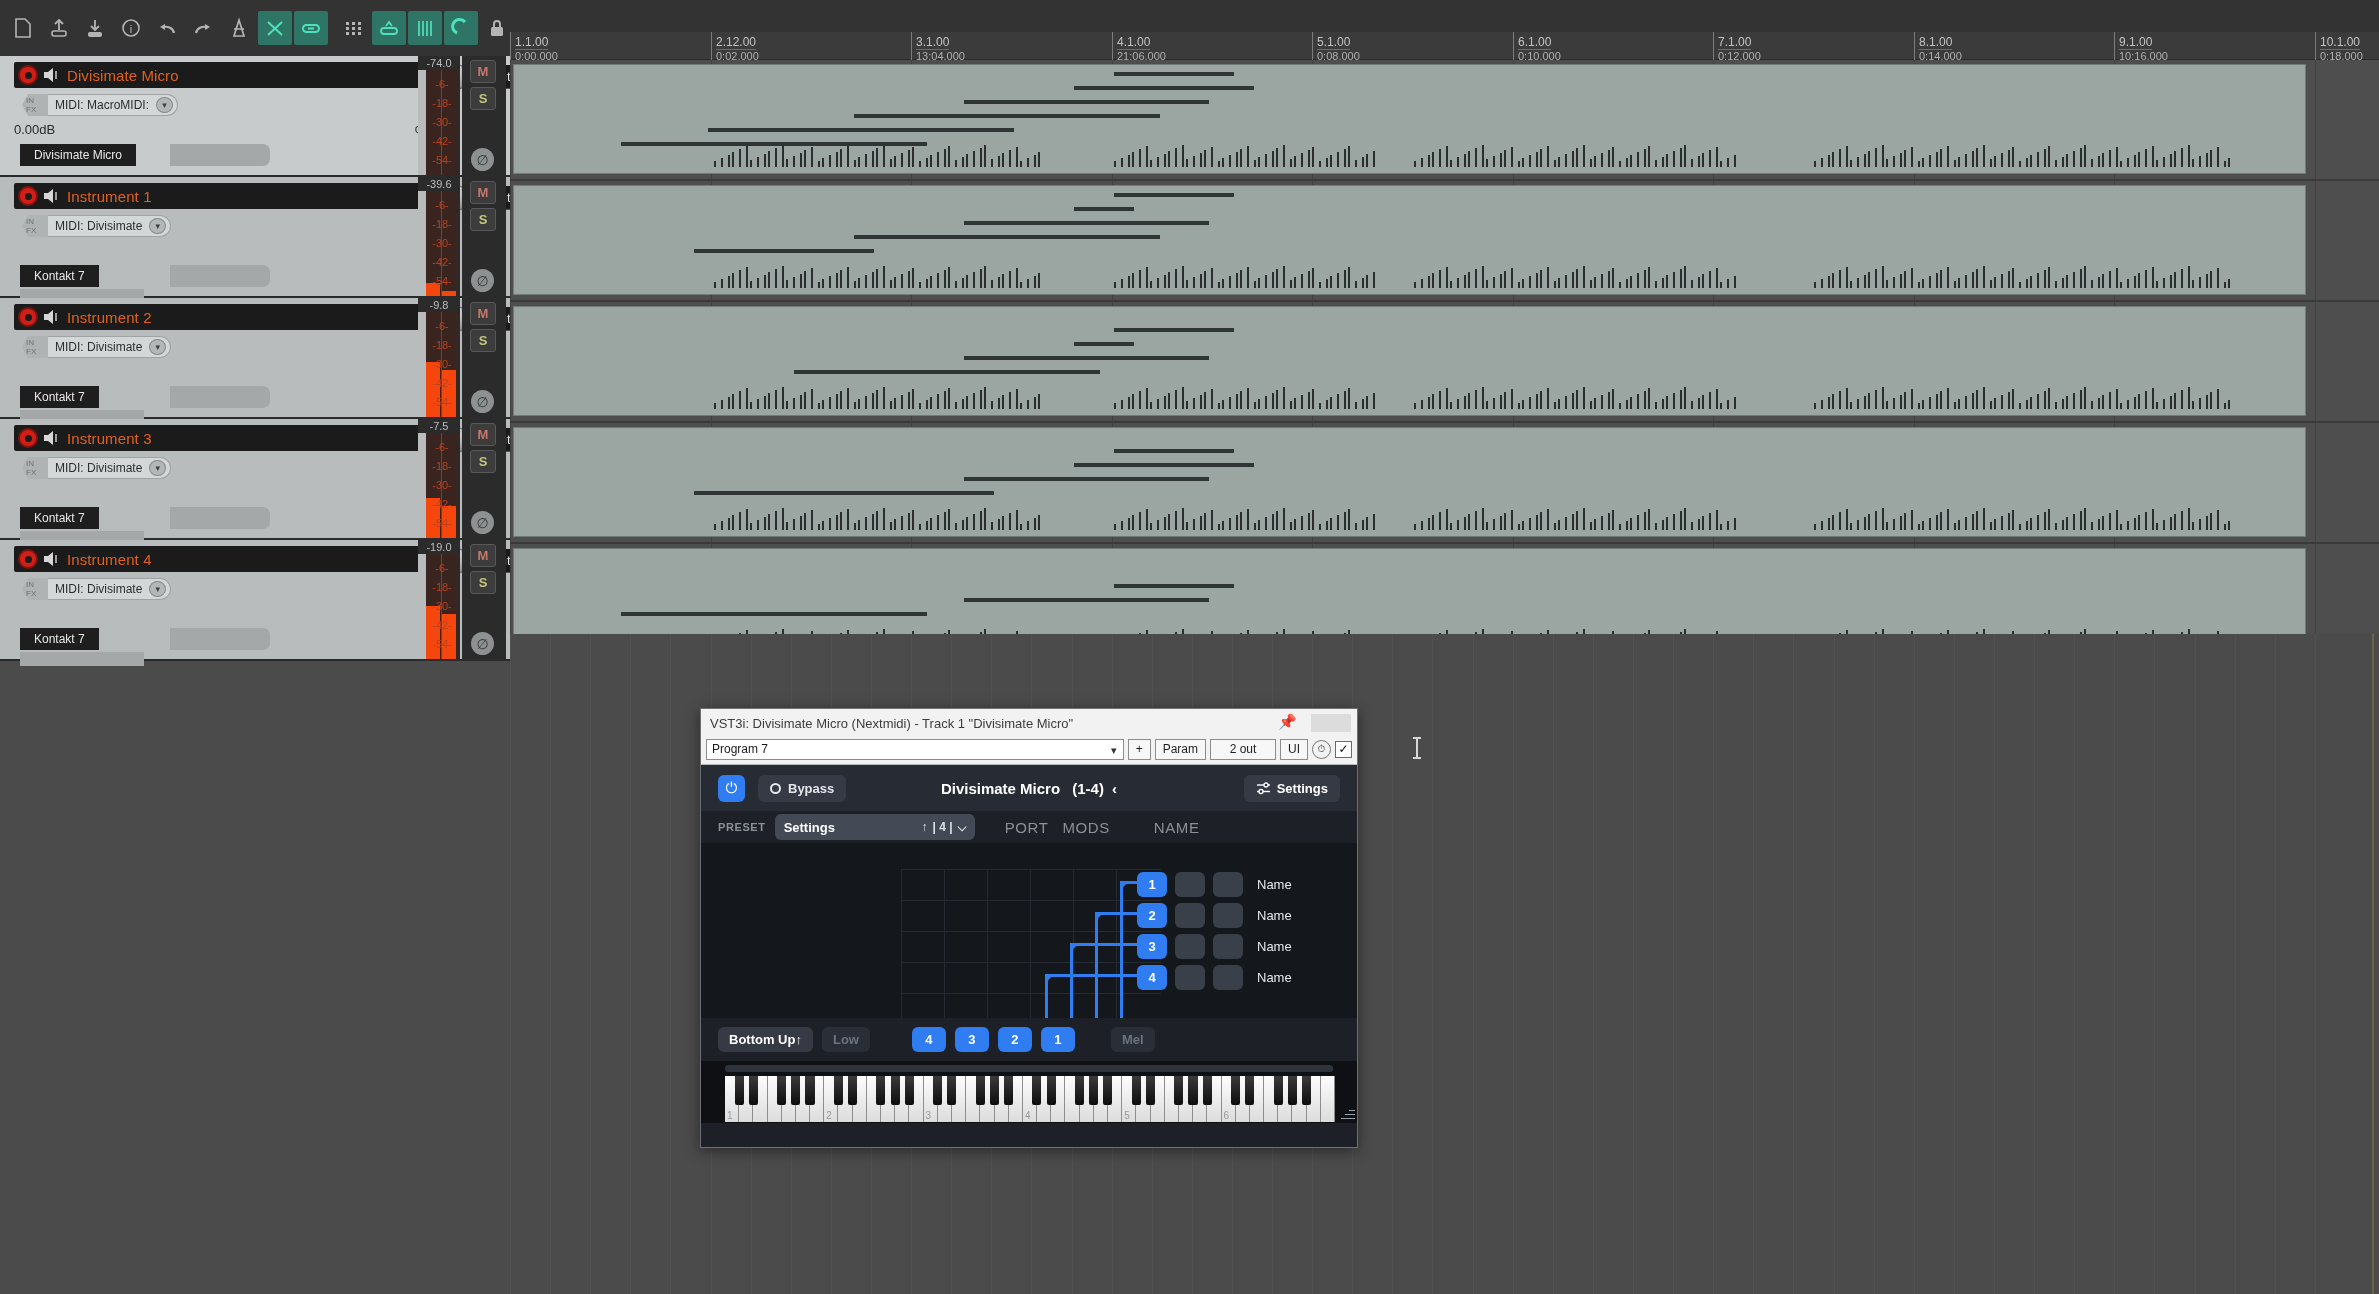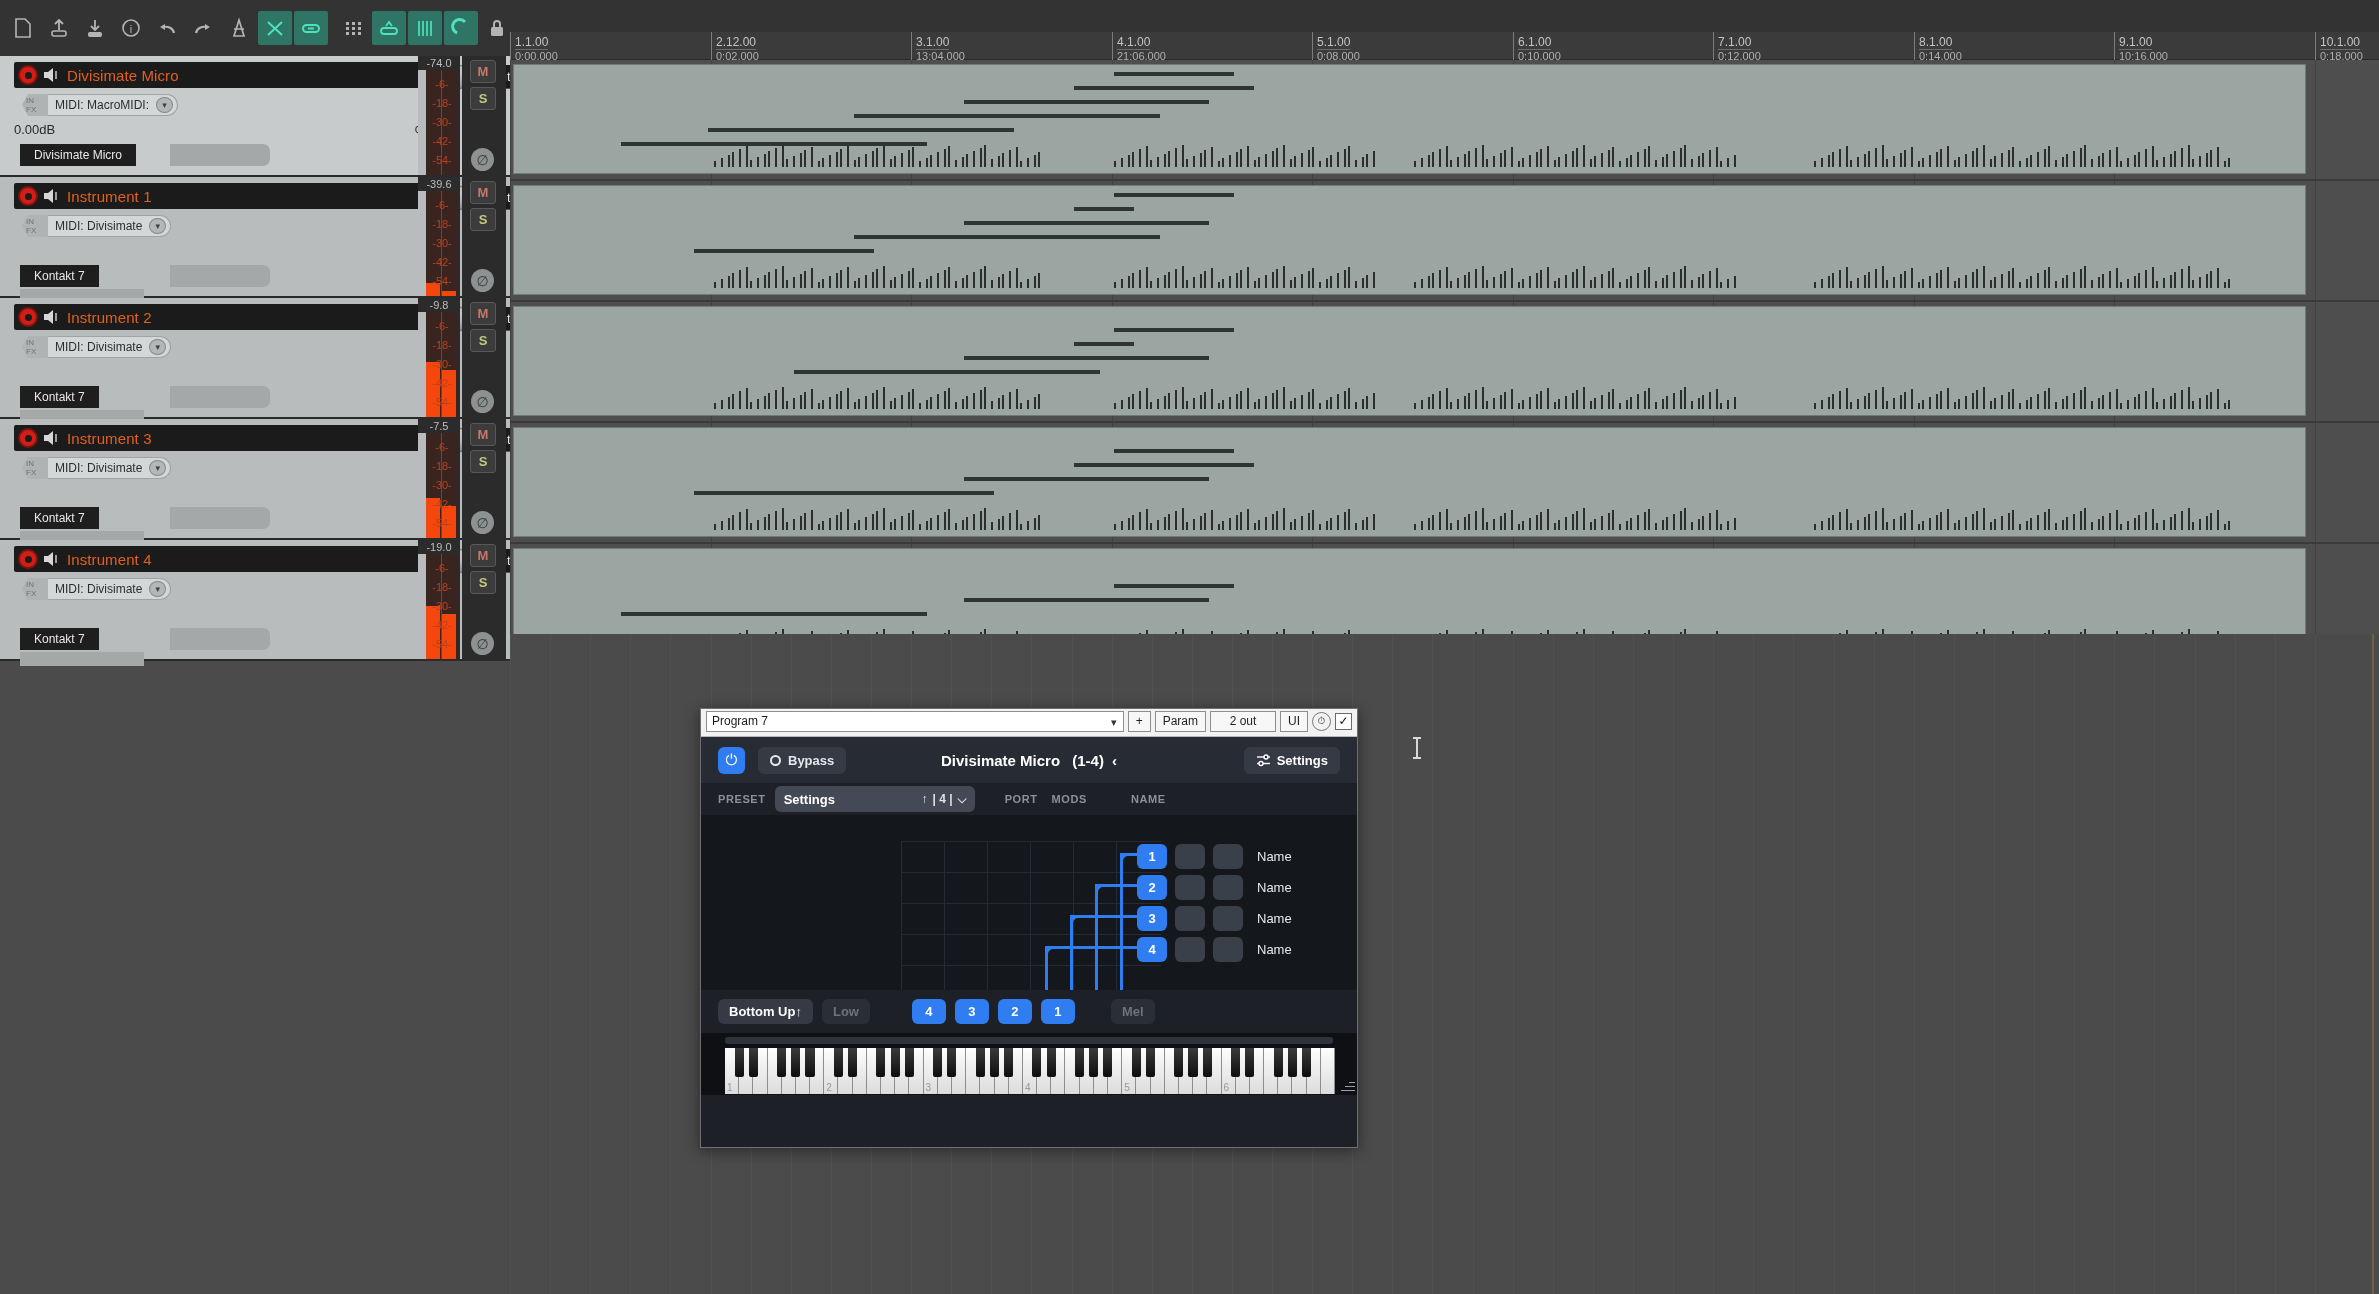--- a/index.html
+++ b/index.html
@@ -236,21 +236,21 @@
     display: flex; align-items: center; gap: 6px; padding: 0 12px; color: #fff; font-size: 13px; font-weight: bold;
   }
   .pw-preset-row { height: 32px; background: #1d2026; display: flex; align-items: center; padding: 0 17px; }
   .lbl-preset { color: #8b9199; font-size: 11px; font-weight: bold; letter-spacing: .6px; margin-right: 9px;}
   .preset-box {
     width: 200px; height: 26px; background: #444a55; border-radius: 6px;
     display: flex; align-items: center; padding: 0 9px; color: #fff; font-size: 13px; font-weight: bold;
     position: relative;
   }
   .preset-box .ctrls { position: absolute; right: 8px; display: flex; align-items: center; gap: 5px; font-size: 12px; color: #dfe3e8;}
-  .col-hdr { color: #8b9199; font-size: 11px; font-weight: bold; letter-spacing: .6px; }
+  .col-hdr { color: #8b9199; font-size: 15px; font-weight: normal; letter-spacing: .6px; }
 
   .pw-matrix { position: relative; height: 175px; background: #14171c; margin: 0 0; }
   .mx-grid { position: absolute; left: 200px; top: 26px; width: 260px; height: 149px;}
   .mx-grid .gv { position: absolute; top: 0; bottom: 0; width: 1px; background: #262b33;}
   .mx-grid .gh { position: absolute; left: 0; right: 0; height: 1px; background: #262b33;}
   .mx-wire { position: absolute; border: 3px solid #2f7df0; background: none;}
   .port-row { position: absolute; right: 0; width: 220px; height: 31px; display: flex; align-items: center; gap: 8px;}
   .port-num {
     width: 30px; height: 25px; border-radius: 6px; background: #2f7df0; color: #fff;
     font-size: 13px; font-weight: bold; display: flex; align-items: center; justify-content: center;
@@ -1990,20 +1990,25 @@
       <div class="v" style="left: 1644px;"></div>
       <div class="v" style="left: 1685px;"></div>
       <div class="v" style="left: 1725px;"></div>
       <div class="v" style="left: 1765px;"></div>
       <div class="v" style="left: 1805px;"></div>
     </div>
   <div class="edge-line"></div>
   <div class="caret"></div>
 
   <div class="plugwin">
+    <div class="pw-title">
+      <span>VST3i: Divisimate Micro (Nextmidi) - Track 1 "Divisimate Micro"</span>
+      <span class="pin">📌</span>
+      <span class="minbox"></span>
+    </div>
     <div class="pw-toolbar">
       <div class="pw-sel">
         <span>Program 7</span>
         <span class="chev">▾</span>
       </div>
       <div class="pw-tbtn">+</div>
       <div class="pw-tbtn">Param</div>
       <div class="pw-tbtn" style="width:66px">2 out</div>
       <div class="pw-tbtn">UI</div>
       <div class="pw-circ">⏱</div>

